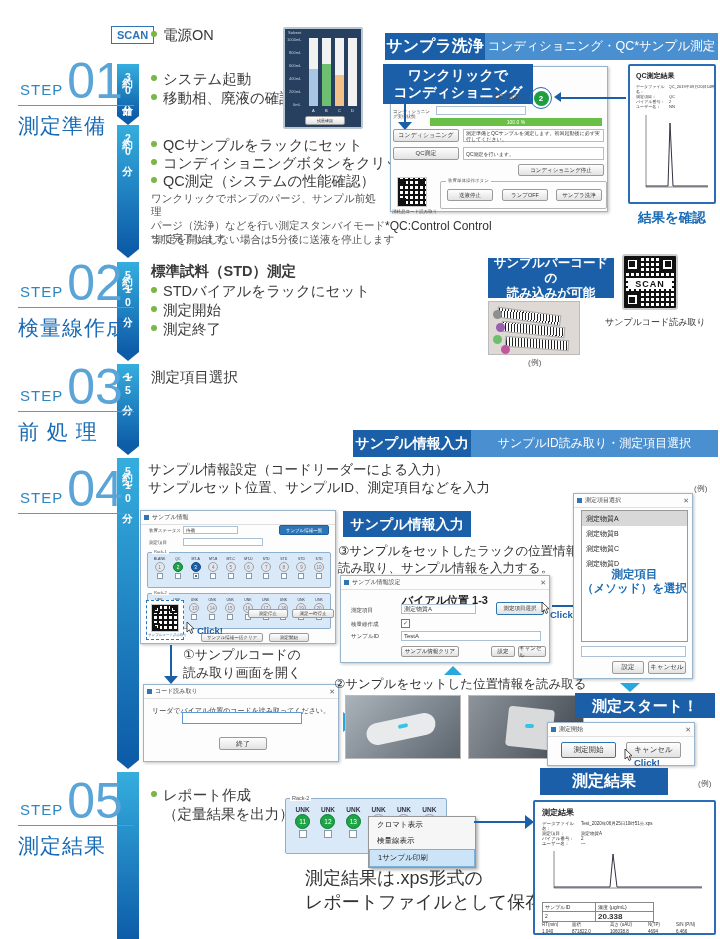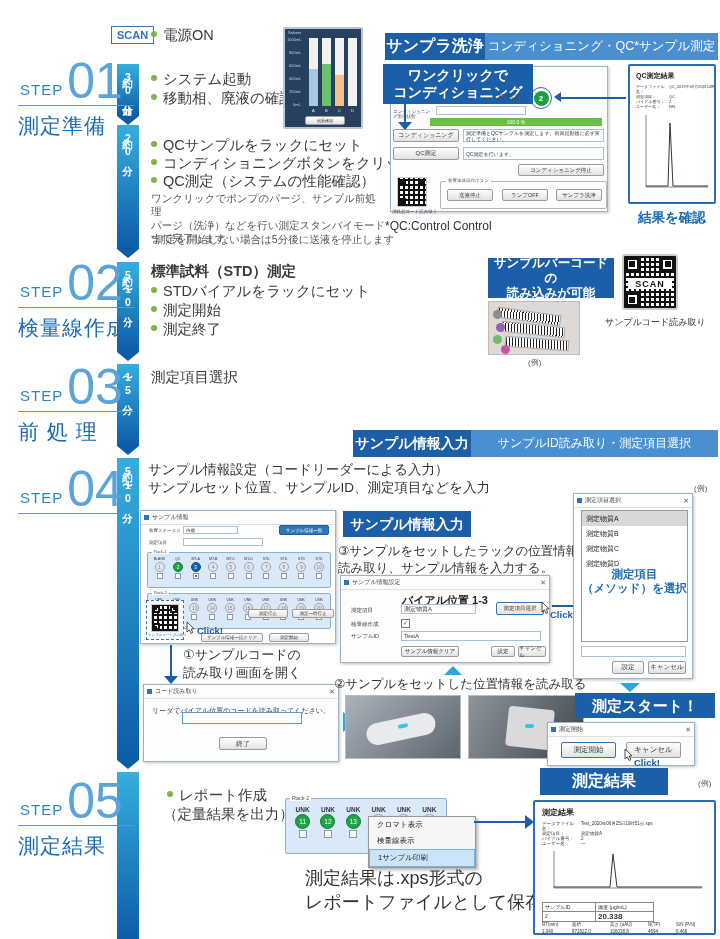--- a/index.html
+++ b/index.html
@@ -529,21 +529,21 @@
         <span class="x">✕</span>
       </div>
     <div class="btn" style="left:13px;top:19px;width:55px;height:16px;font-size:7.5px;border:1.5px solid #2e75b6;">測定開始</div>
     <div class="btn" style="left:78px;top:19px;width:55px;height:16px;font-size:7.5px;">キャンセル</div>
   </div>
   <svg class="pointer" style="left:624px;top:749px;" viewBox="0 0 9 12">
       <polygon points="1,0 1,10 3.4,7.8 5,11.5 6.8,10.6 5.2,7 8,6.8" fill="#fff" stroke="#222" stroke-width="0.8"></polygon>
     </svg>
   <span class="click" style="left:634px;top:757px;">Click!</span>
 
-  <div class="bul" style="left:167px;top:786px;">
+  <div class="bul" style="left:151px;top:786px;">
       <span class="dot"></span>
       <span>レポート作成</span>
     </div>
   <div class="abs" style="left:163px;top:805px;font-size:14.5px;color:#3a3a3a;">（定量結果を出力）</div>
 
   <div class="rackp rack-lg" style="left:285px;top:798px;width:162px;height:56px;">
     <span class="rt">Rack-2</span>
     <div class="rackrow" style="inset:7px 4px 4px 4px;">
         <div class="vial">
           <span class="vlab">UNK</span>

